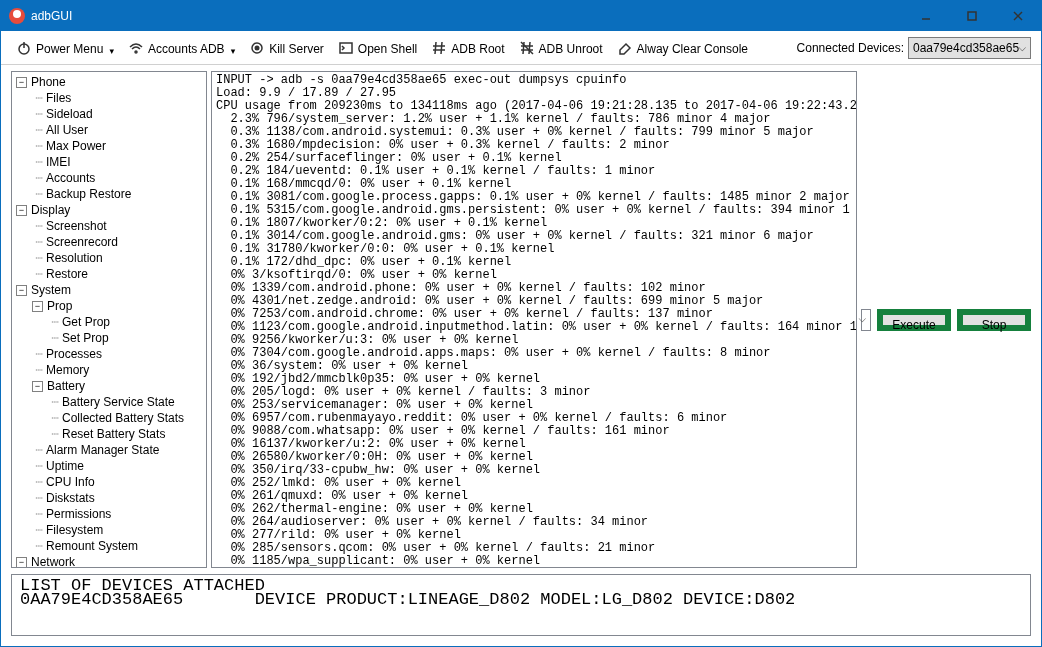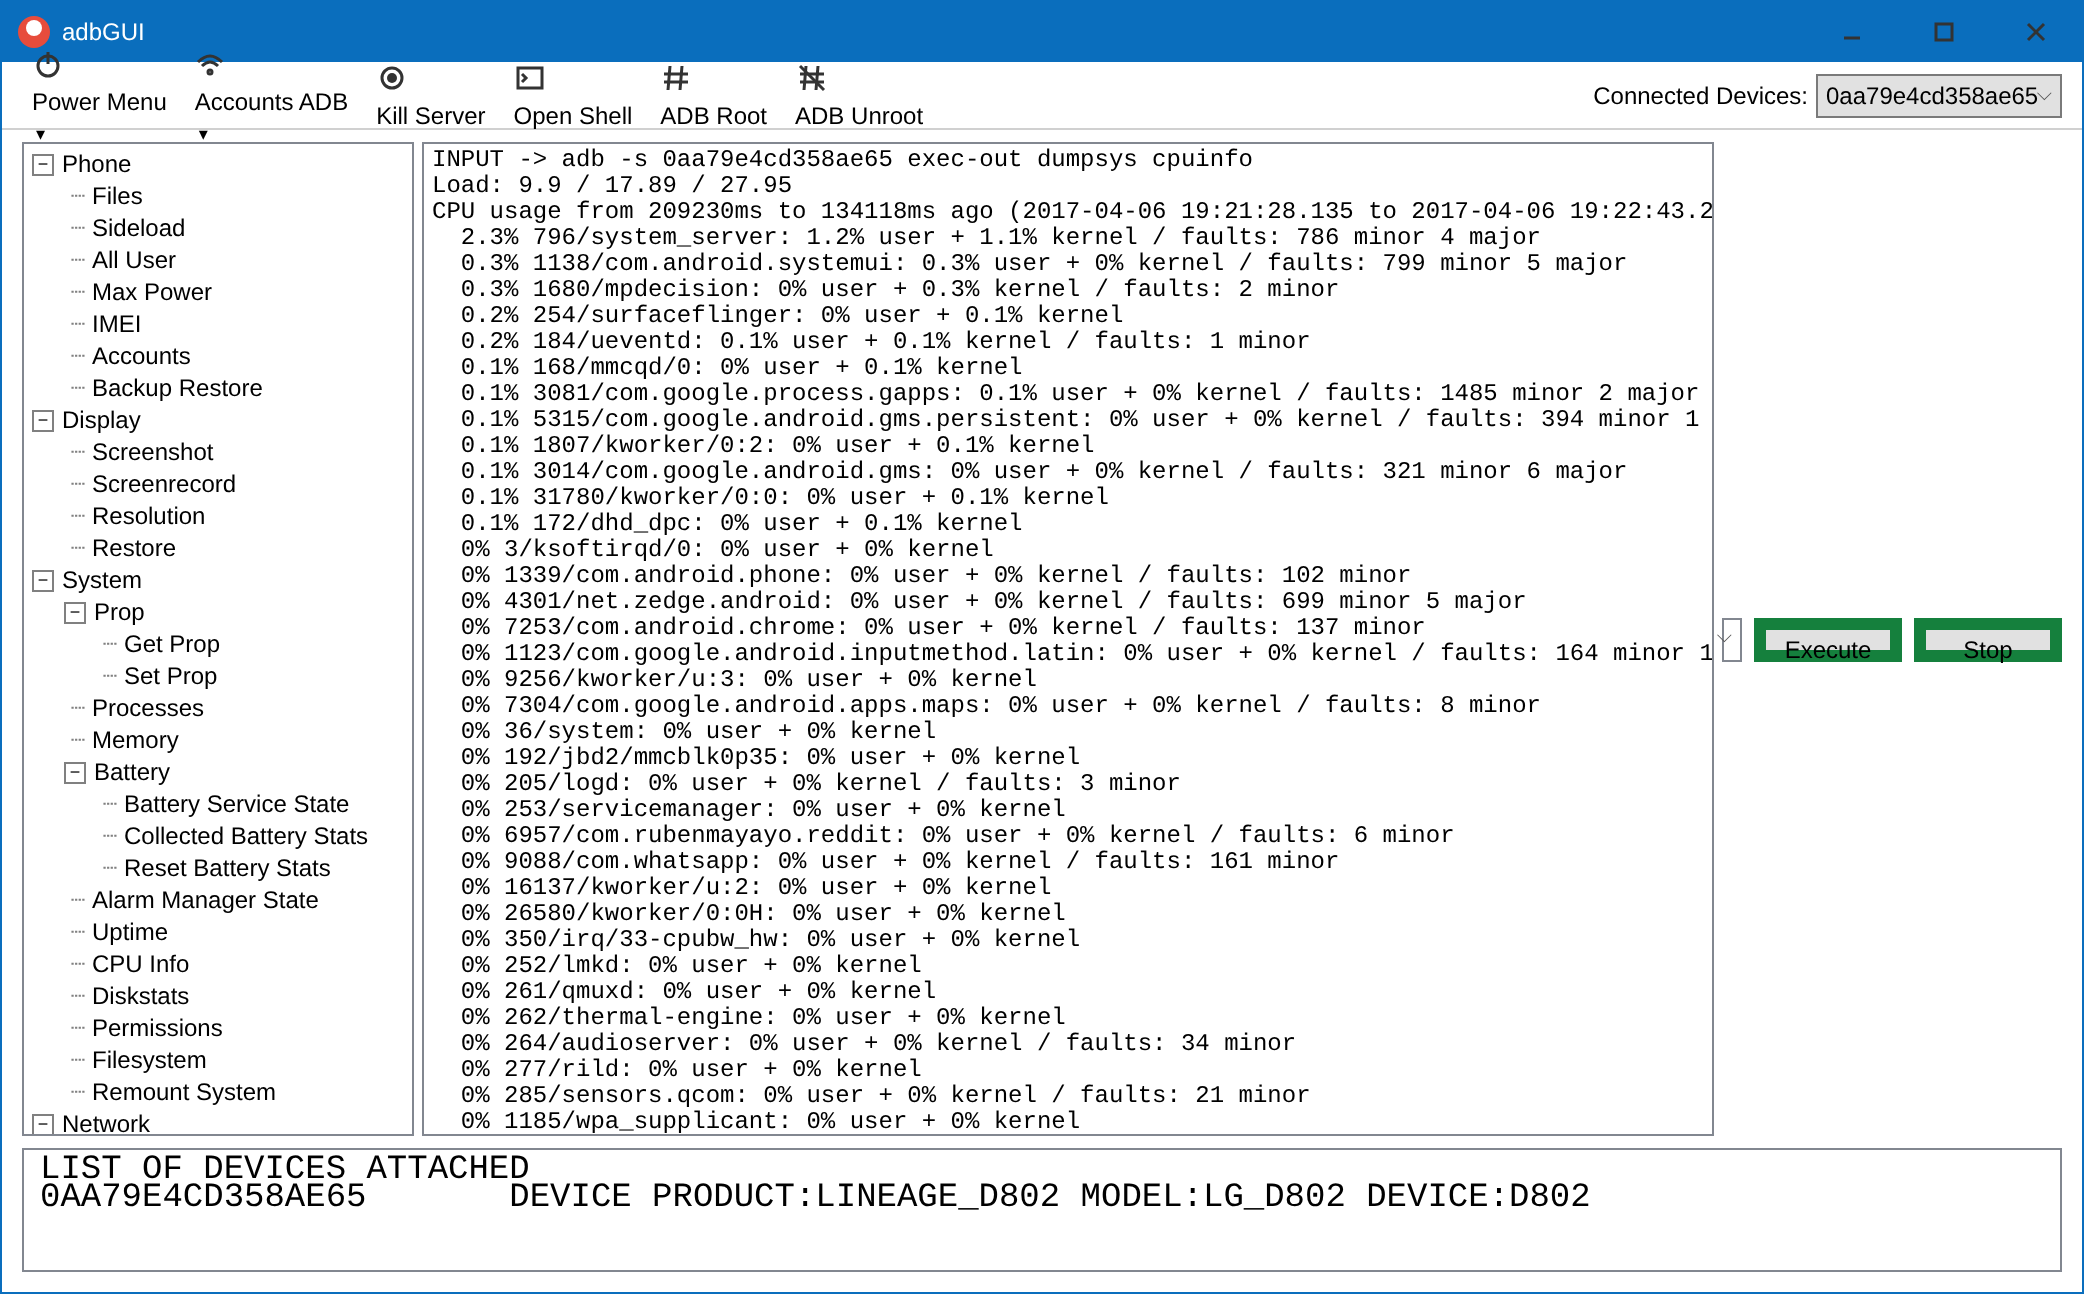--- a/index.html
+++ b/index.html
@@ -4,21 +4,21 @@
 <style>
 * { box-sizing: border-box; margin: 0; padding: 0; }
 body { font-family: "Segoe UI", Tahoma, sans-serif; font-size: 12px; background: #fff; width: 1042px; height: 647px; overflow: hidden; display: flex; flex-direction: column; border: 1px solid #0a6ebd; }
 .titlebar { background: #0a6ebd; color: #fff; height: 30px; display: flex; align-items: center; padding: 0 0 0 8px; }
 .titlebar .app-icon { width:16px; height:16px; background:#e74c3c; border-radius:50%; position:relative; margin-right:6px; }
 .titlebar .app-icon::after { content:""; position:absolute; width:8px; height:8px; background:#fff; border-radius:50%; top:2px; left:4px; }
 .titlebar .title { font-size: 12px; }
 .window-controls { margin-left: auto; display: flex; }
 .window-controls div { width: 46px; height: 30px; display:flex; align-items:center; justify-content:center; color:#fff; font-size:12px; }
 .toolbar { height: 34px; border-bottom: 1px solid #d0d0d0; display:flex; align-items:center; padding: 0 10px; gap: 4px; background:#fff; }
-.tool-btn { display:flex; align-items:flex-start; gap:4px; padding:3px 5px; font-size:12px; cursor:pointer; color:#000;flex-direction:column; }
+.tool-btn { display:flex; align-items:flex-end; gap:4px; padding:3px 5px; font-size:12px; cursor:pointer; color:#000; }
 .icon { display:inline-flex; align-items:center; justify-content:center; width:16px; height:16px; color:#333; }
 .dropdown-arrow::after { content:"▾"; font-size:9px; margin-left:2px; }
 .conn-devices { margin-left:auto; display:flex; align-items:center; gap:4px; }
 .device-combo { width:123px; height:22px; border:1px solid #7a7a7a; background:#e1e1e1; display:flex; align-items:center; padding:0 4px; font-size:12px; position:relative;}
 .device-combo .arrow { position:absolute; right:4px; font-size:10px; color:#555;}
 .main { flex:1; display:flex; padding:6px 10px 4px 10px; gap:4px; min-height:0; }
 .tree-wrap { width:196px; border:1px solid #828790; overflow-y:auto; background:#fff; position:relative; }
 .tree { font-size:12px; padding:2px 0; }
 .tree-node { white-space:nowrap; line-height:16px; display:flex; align-items:center; }
 .toggle { width:11px; height:11px; border:1px solid #808080; display:inline-flex; align-items:center; justify-content:center; font-size:9px; line-height:9px; margin-right:4px; background:#fff; color:#000; }
@@ -116,20 +116,28 @@
     <span class="icon">
         <svg class="stroke">
           <line x1="5" y1="2" x2="4" y2="14"></line>
           <line x1="11" y1="2" x2="10" y2="14"></line>
           <line x1="2" y1="6" x2="14" y2="6"></line>
           <line x1="2" y1="10" x2="14" y2="10"></line>
           <line x1="2" y1="2" x2="14" y2="14"></line>
         </svg>
       </span>
     <span>ADB Unroot</span>
+  </div>
+  <div class="tool-btn">
+    <span class="icon">
+        <svg class="stroke">
+          <path d="M3 10 L9 4 L13 8 L7 14 L3 14 Z"></path>
+        </svg>
+      </span>
+    <span>Alway Clear Console</span>
   </div>
   <div class="conn-devices">
     <span>Connected Devices:</span>
     <div class="device-combo">
       <span>0aa79e4cd358ae65</span>
       <span class="arrow">⌵</span>
     </div>
   </div>
 </div>
 

